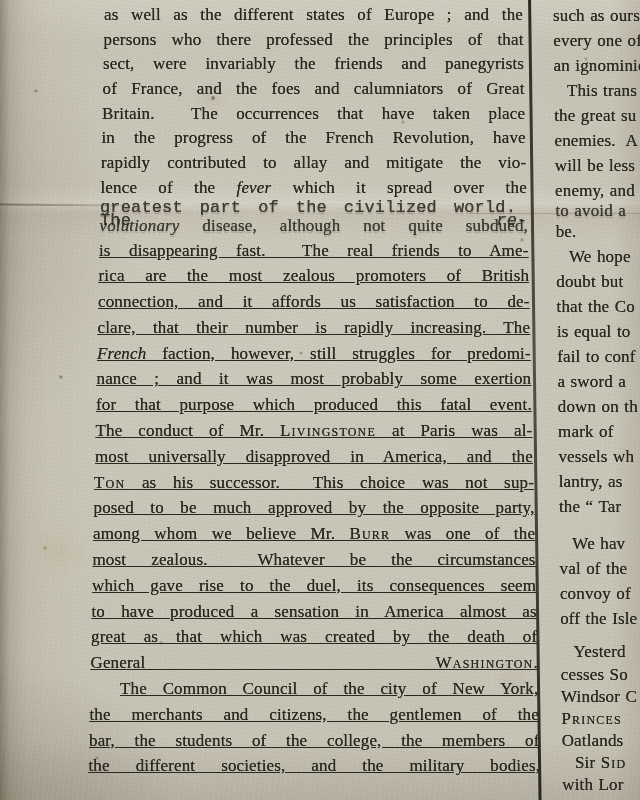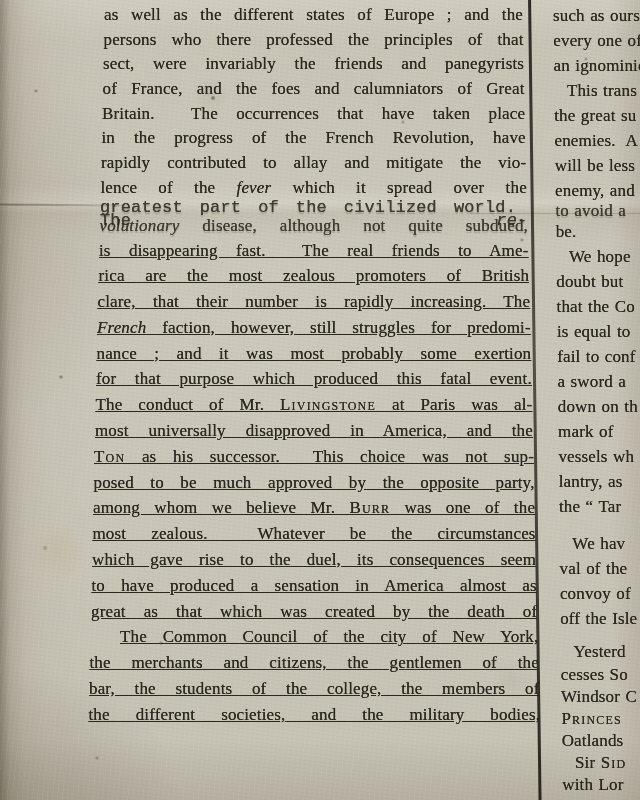--- a/index.html
+++ b/index.html
@@ -91,33 +91,35 @@
       <div class="line" style="width: 421.1px; margin-left: -1px;"><span>sect, were invariably the friends and panegyrists</span></div>
       <div class="line" style="width: 422.15px; margin-left: -1.5px;"><span>of France, and the foes and calumniators of Great</span></div>
       <div class="line" style="width: 423.2px; margin-left: -2px;"><span>Britain.&nbsp; The occurrences that have taken place</span></div>
       <div class="line" style="width: 424.25px; margin-left: -2.5px;"><span>in the progress of the French Revolution, have</span></div>
       <div class="line" style="width: 425.3px; margin-left: -3px;"><span>rapidly contributed to allay and mitigate the vio-</span></div>
       <div class="line" style="width: 426.35px; margin-left: -3.5px;"><span>lence of the </span><span class="it">fever</span><span> which it spread over the</span></div>
       <div class="line f-sq f-blur f-ghost" style="width: 427.4px; margin-left: -4px;"><span>greatest part of the civilized world.&nbsp; The </span><span class="it">re-</span></div>
       <div class="line f-sq2 f-blur f-ghost" style="width: 428.45px; margin-left: -4.5px;"><span class="it">volutionary</span><span> disease, although not quite subdued,</span></div>
       <div class="line" style="width: 429.5px; margin-left: -5px;"><span>is disappearing fast.&nbsp; The real friends to Ame-</span></div>
       <div class="line" style="width: 430.55px; margin-left: -5.5px;"><span>rica are the most zealous promoters of British</span></div>
+      <div class="line" style="width: 431.6px; margin-left: -6px;"><span>connection, and it affords us satisfaction to de-</span></div>
       <div class="line" style="width: 432.65px; margin-left: -6.5px;"><span>clare, that their number is rapidly increasing. The</span></div>
       <div class="line" style="width: 433.7px; margin-left: -7px;"><span class="it">French</span><span> faction, however, still struggles for predomi-</span></div>
       <div class="line" style="width: 434.75px; margin-left: -7.5px;"><span>nance ; and it was most probably some exertion</span></div>
       <div class="line" style="width: 435.8px; margin-left: -8px;"><span>for that purpose which produced this fatal event.</span></div>
       <div class="line" style="width: 436.85px; margin-left: -8.5px;"><span>The conduct of Mr. </span><span class="sc">Livingstone</span><span> at Paris was al-</span></div>
       <div class="line" style="width: 437.9px; margin-left: -9px;"><span>most universally disapproved in America, and the</span></div>
       <div class="line" style="width: 440px; margin-left: -10px;"><span class="sc">Ton</span><span> as his successor.&nbsp; This choice was not sup-</span></div>
       <div class="line" style="width: 441.05px; margin-left: -10.5px;"><span>posed to be much approved by the opposite party,</span></div>
       <div class="line" style="width: 442.1px; margin-left: -11px;"><span>among whom we believe Mr. </span><span class="sc">Burr</span><span> was one of the</span></div>
       <div class="line" style="width: 443.15px; margin-left: -11.5px;"><span>most zealous.&nbsp; Whatever be the circumstances</span></div>
       <div class="line" style="width: 444.2px; margin-left: -12px;"><span>which gave rise to the duel, its consequences seem</span></div>
       <div class="line" style="width: 445.25px; margin-left: -12.5px;"><span>to have produced a sensation in America almost as</span></div>
       <div class="line" style="width: 446.3px; margin-left: -13px;"><span>great as that which was created by the death of</span></div>
+      <div class="line f-end" style="width: 447.35px; margin-left: -13.5px;"><span>General </span><span class="sc">Washington</span><span>.</span></div>
       <div class="line f-indent" style="width: 448.4px; margin-left: -14px;"><span>The Common Council of the city of New York,</span></div>
       <div class="line" style="width: 449.45px; margin-left: -14.5px;"><span>the merchants and citizens, the gentlemen of the</span></div>
       <div class="line" style="width: 450.5px; margin-left: -15px;"><span>bar, the students of the college, the members of</span></div>
       <div class="line" style="width: 451.55px; margin-left: -15.5px;"><span>the different societies, and the military bodies,</span></div>
     </div>
   <div class="col rcol">
       <div class="line" style="margin-left: 0px;"><span>such as ours</span></div>
       <div class="line" style="margin-left: 0.3px;"><span>every one of</span></div>
       <div class="line" style="margin-left: 0.6px;"><span>an ignominio</span></div>
       <div class="line f-indent" style="margin-left: 0.9px;"><span>This trans</span></div>

